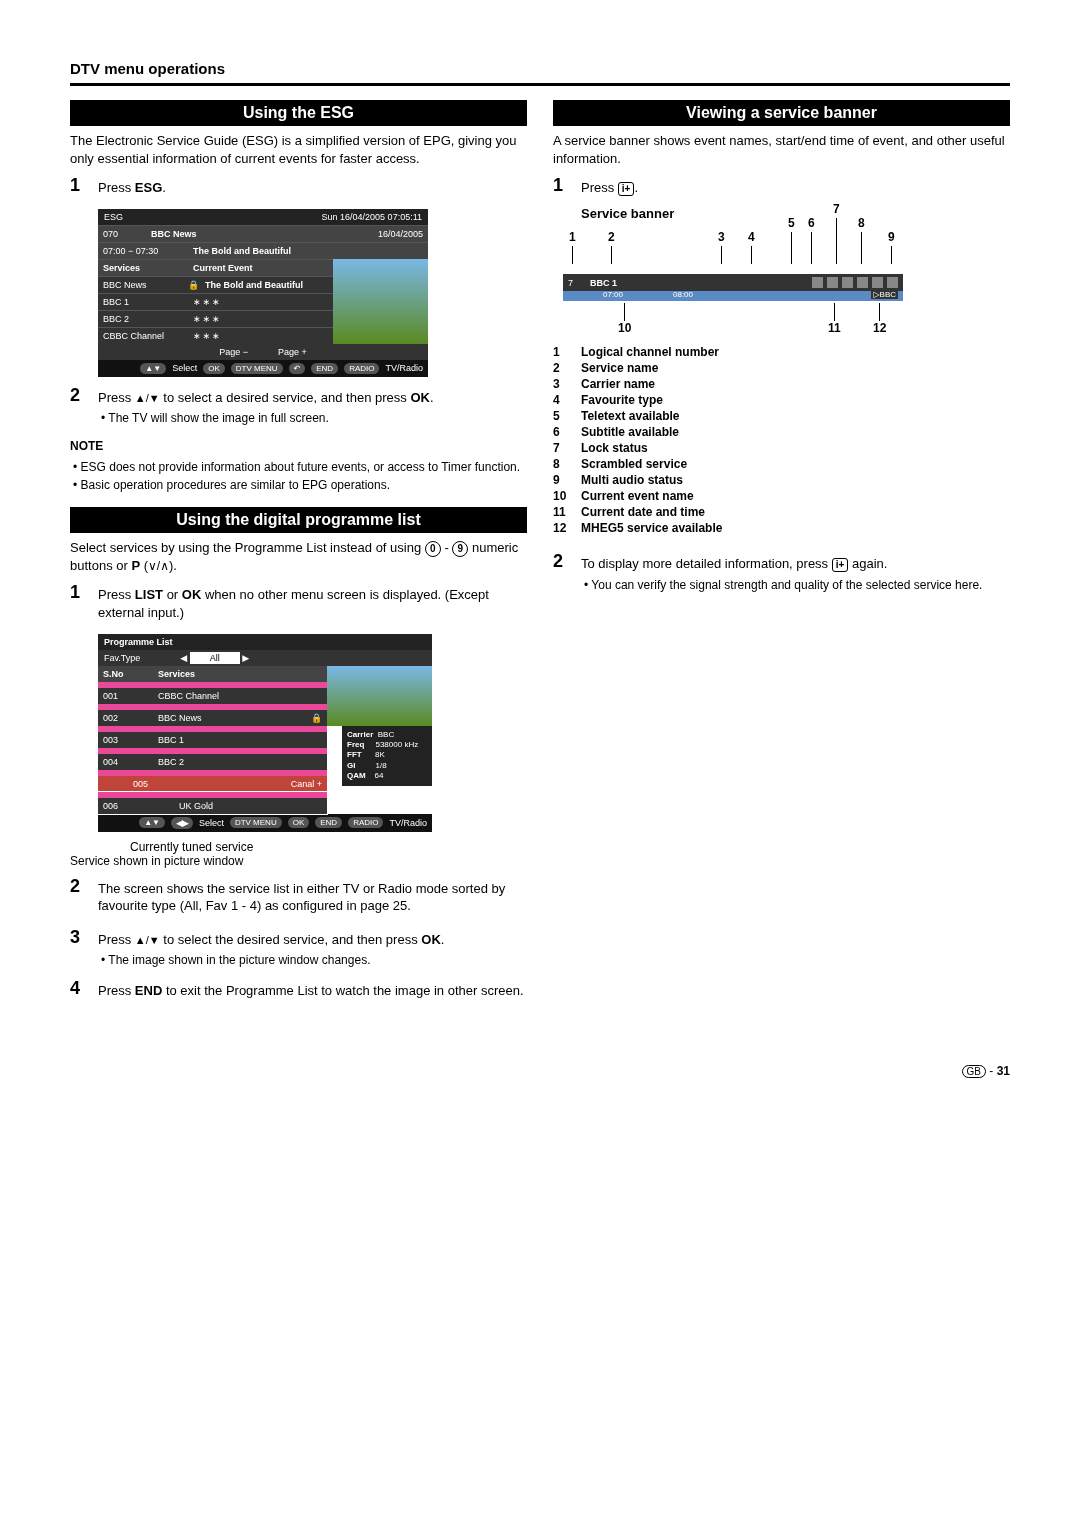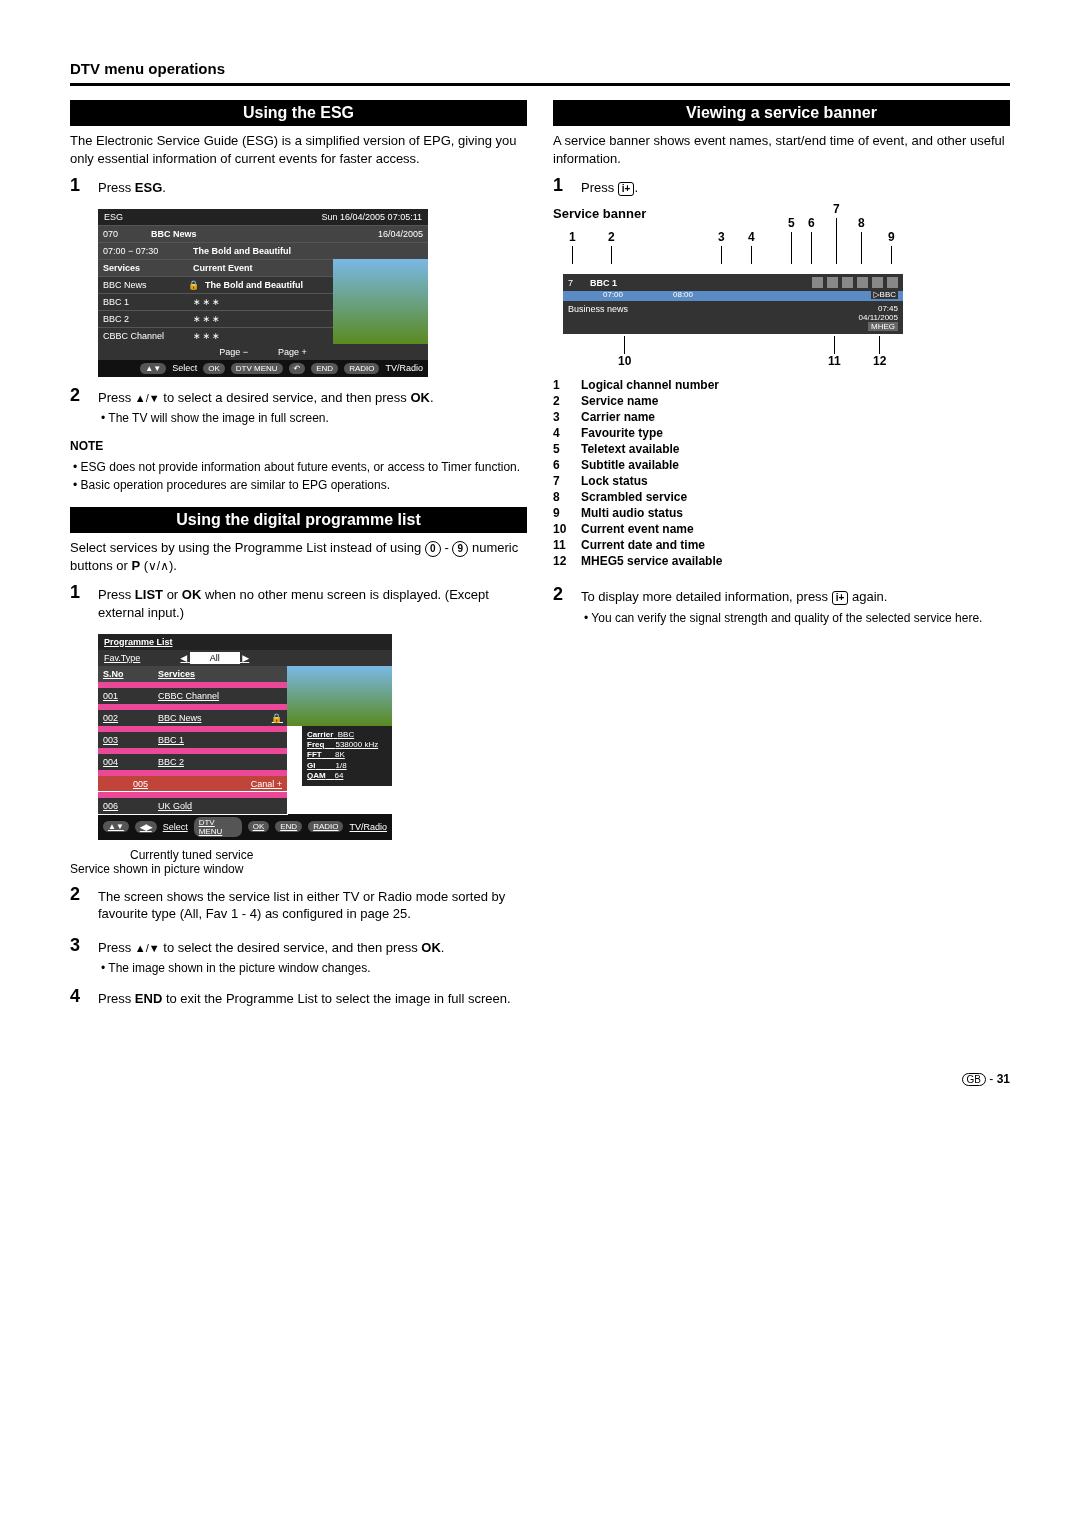--- a/index.html
+++ b/index.html
@@ -88,34 +88,34 @@
   .esg .footer {
     background: #111; padding: 3px 5px; display: flex; gap: 6px; align-items: center; justify-content: flex-end;
   }
   .key {
     background: #555; border-radius: 7px; padding: 1px 5px; font-size: 8px;
   }
   .dots { letter-spacing: 2px; }
   .highlight { background: #c0443a; }
   
   .plist {
-    width: 294px; font-size: 9px; color: #fff; position: relative; text-decoration: underline;
+    width: 334px; font-size: 9px; color: #fff; position: relative;
   }
   .plist .titlebar { background: #222; padding: 3px 6px; font-weight: bold; }
   .plist .favrow { background: #333; padding: 3px 6px; display:flex; align-items:center; gap:40px;}
   .plist .favrow .all { background:#fff; color:#000; padding:1px 20px; }
   .plist .body { display:flex; }
   .plist .leftcol { flex:1; }
   .plist .rightcol { width:105px; }
   .plist .hdrrow { display:flex; background:#444; }
   .plist .prow { display:flex; background:#333; border-top:6px solid #ec4899; }
   .plist .sn { width:45px; padding:3px 5px; }
   .plist .sv { flex:1; padding:3px 5px; }
   .plist .hl { background:#c0443a;text-align:right; }
-  .plist .sel { outline:1px solid #fff; }
+  .plist .sel { outline:1px solid #fff;gap:21px; }
   .plist .pic { height:60px; background:linear-gradient(#7ab8e6,#5a8a20); }
   .plist .info { background:#222; padding:4px 5px; font-size:8px; line-height:1.3;margin-left:15px; }
   .plist .footer { background:#111; padding:3px 5px; display:flex; gap:6px; align-items:center; justify-content:flex-end;}
   .caption-small { font-size: 12px; }
   
   .sbwrap { width: 340px; margin: 8px auto 8px 10px; }
   .callouts-top { display:flex; font-weight:bold; font-size:12px; position:relative; height:44px;}
   .ct { position:absolute; }
   .tick { width:1px; height:18px; background:#000; margin: 2px auto 0; }
   .sbanner { color:#fff; font-size:9px; }
@@ -327,37 +327,37 @@
     <div class="step">
       <div class="step-num">3</div>
       <div class="step-body">
         <p><span>Press </span><span class="arrow-ud"></span><span> to select the desired service, and then press </span><b>OK</b><span>.</span></p>
         <p class="bullet">• The image shown in the picture window changes.</p>
       </div>
     </div>
     <div class="step">
       <div class="step-num">4</div>
       <div class="step-body">
-          <p><span>Press </span><b>END</b><span> to exit the Programme List to select the image in full screen.</span></p>
+          <p><span>Press </span><b>END</b><span> to exit the Programme List to watch the image in other screen.</span></p>
         </div>
     </div>
   </div>
 
   <div class="col">
     <div class="section-bar">Viewing a service banner</div>
     <p>A service banner shows event names, start/end time of event, and other useful information.</p>
 
     <div class="step">
       <div class="step-num">1</div>
       <div class="step-body">
           <p><span>Press </span><span class="info-icon">i+</span><span>.</span></p>
         </div>
     </div>
 
-    <p style="font-weight:bold; ">Service banner</p>
+    <p style="font-weight:bold; margin-left:28px">Service banner</p>
 
     <div class="sbwrap">
       <div class="callouts-top">
         <div class="ct" style="left:6px"><span>1</span><div class="tick"></div></div>
         <div class="ct" style="left:45px"><span>2</span><div class="tick"></div></div>
         <div class="ct" style="left:155px"><span>3</span><div class="tick"></div></div>
         <div class="ct" style="left:185px"><span>4</span><div class="tick"></div></div>
         <div class="ct" style="left:225px;top:-14px"><span>5</span><div class="tick" style="height:32px"></div></div>
         <div class="ct" style="left:245px;top:-14px"><span>6</span><div class="tick" style="height:32px"></div></div>
         <div class="ct" style="left:270px;top:-28px"><span>7</span><div class="tick" style="height:46px"></div></div>
@@ -375,28 +375,20 @@
             <span class="sb-icon"></span>
             <span class="sb-icon"></span>
             <span class="sb-icon"></span>
           </span>
         </div>
         <div class="sb-time">
           <span class="tm" style="left:40px">07:00</span>
           <span class="tm" style="left:110px">08:00</span>
           <span class="tm" style="right:5px;background:#333;padding:0 2px">▷<span>BBC</span></span>
         </div>
-        <div class="sb-row2">
-          <span class="sb-r2-left">Business news</span>
-          <span class="sb-r2-right">
-            <div>07:45</div>
-            <div>04/11/2005</div>
-            <div style="background:#666;display:inline-block;padding:0 3px">MHEG</div>
-          </span>
-        </div>
       </div>
       <div class="callouts-bot">
         <div class="ct" style="left:55px"><div class="tick"></div><span>10</span></div>
         <div class="ct" style="left:265px"><div class="tick"></div><span>11</span></div>
         <div class="ct" style="left:310px"><div class="tick"></div><span>12</span></div>
       </div>
     </div>
 
     <div class="legend">
       <div class="ln">

